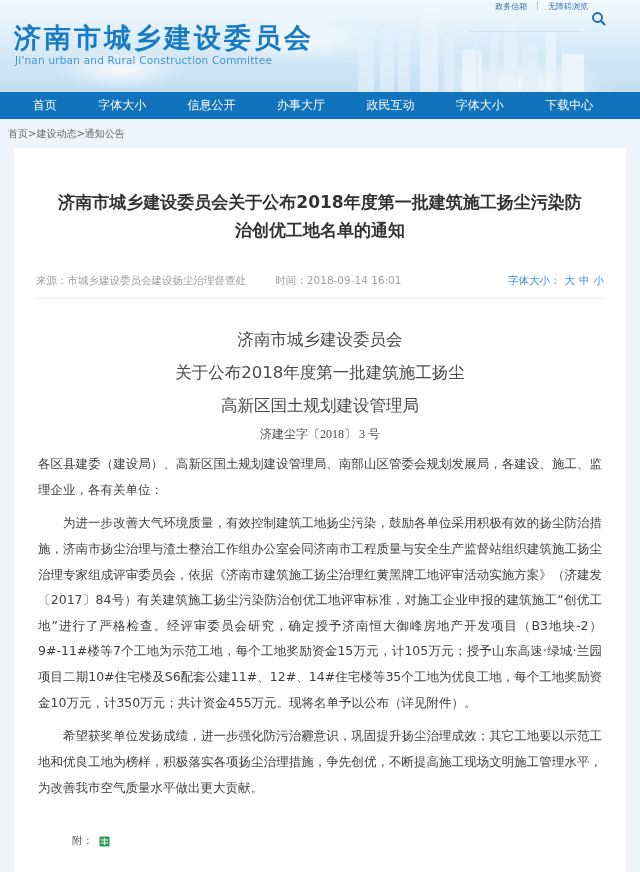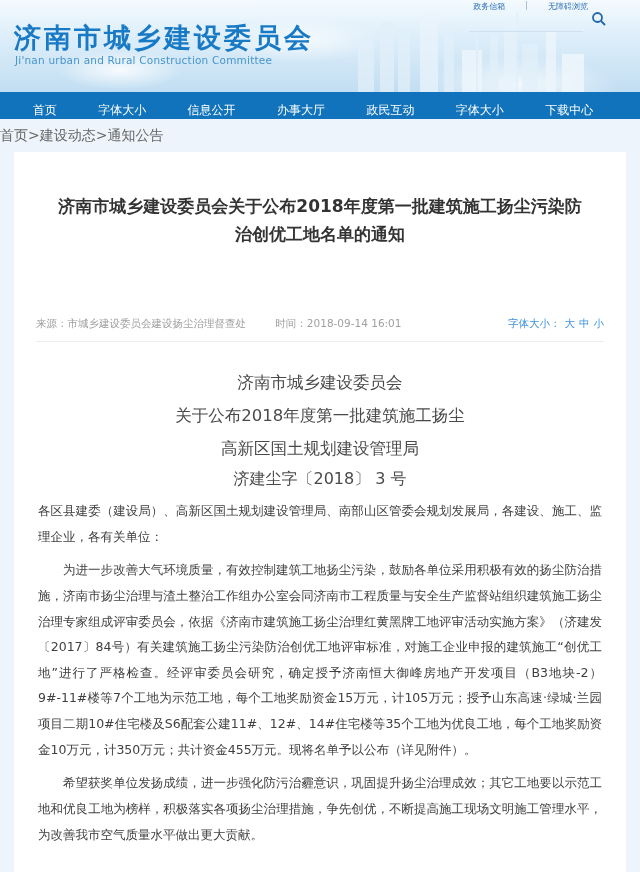--- a/index.html
+++ b/index.html
@@ -26,55 +26,55 @@
   .site-title{
     position:absolute; left:14px; top:20px;
     font-size:27px; font-weight:bold; color:#1879c5; letter-spacing:3px;
   }
   .site-subtitle{
     position:absolute; left:15px; top:54px;
     font-size:10.5px; color:#4795cd; letter-spacing:.2px;
   }
   .top-links{
     position:absolute; right:52px; top:1px;
-    font-size:8px; color:#2a6db3; display:flex; gap:20px; align-items:flex-start;
+    font-size:8px; color:#2a6db3; display:flex; gap:9px; align-items:flex-start;
   }
   .top-links .sep{ color:#7fa9cd; }
   .search-line{
     position:absolute; right:57px; top:30px; width:114px; height:2px;
     background:#e3eff8; border-bottom:1px solid #cfe2f1; cursor:text;
   }
   .search-icon{ position:absolute; right:33px; top:11px; width:16px; height:16px; cursor:pointer; }
   
-  .main-nav{ height:27px; background:#1173bc; display:flex; align-items:flex-end; }
+  .main-nav{ height:27px; background:#1173bc; display:flex; align-items:center; }
   .nav-cap-left{ width:12px; background:#0c65ab; }
   .nav-cap-right{ width:26px; background:#0c65ab; }
   .nav-items{ flex:1; display:flex; justify-content:space-around; align-items:center; }
   .nav-item{ color:#fff; font-size:12px; cursor:pointer; white-space:nowrap; }
   
-  .breadcrumb{ margin:8px 0 7px 0; font-size:14px; color:#666; cursor:pointer; }
+  .breadcrumb{ margin:8px 0 7px 8px; font-size:10px; color:#666; cursor:pointer; }
   
   .card{ margin:0 14px; background:#fff; padding:40px 0 30px; }
   .article-title{
     width:540px; margin:0 auto; text-align:center;
     font-size:17px; font-weight:bold; color:#333; line-height:1.65;
   }
   .meta-row{
     margin:30px 22px 0; padding-bottom:10px;
     border-bottom:1px solid #ececec;
     display:flex; justify-content:space-between; align-items:baseline;
     font-size:10.5px;
   }
-  .meta-left{ color:#a0a0a0;margin-top:39px; }
+  .meta-left{ color:#a0a0a0; }
   .meta-left .time{ margin-left:26px; }
   .meta-right{ color:#3f92dd; }
   .meta-right .fs{ margin-left:4px; cursor:pointer; }
   .doc-head{ margin-top:24px; text-align:center; color:#4a4a4a; }
   .doc-head .line{ font-size:16.5px; line-height:2; }
-  .doc-number{ margin-top:4px; text-align:center; font-size:16px; color:#4a4a4a; }
+  .doc-number{ margin-top:4px; text-align:center; font-size:12px; color:#4a4a4a;font-family:Liberation Serif, serif; }
   .body-text{ margin:0 24px 0; font-size:12.5px; color:#3f3f3f; line-height:2.05; text-align:justify; }
   .body-text p{ margin-top:8px; }
   .body-text p.indent{ text-indent:2em; }
   .attachment{ margin:34px 0 0 58px; font-size:10.5px; color:#555; display:flex; align-items:center; }
   .attachment .label{ margin-right:6px; }
   .excel-icon{ width:11px; height:11px; margin-right:3px; }
   .file-link{ color:#8f8f63; cursor:pointer; }
 </style>
 </head>
 <body>

